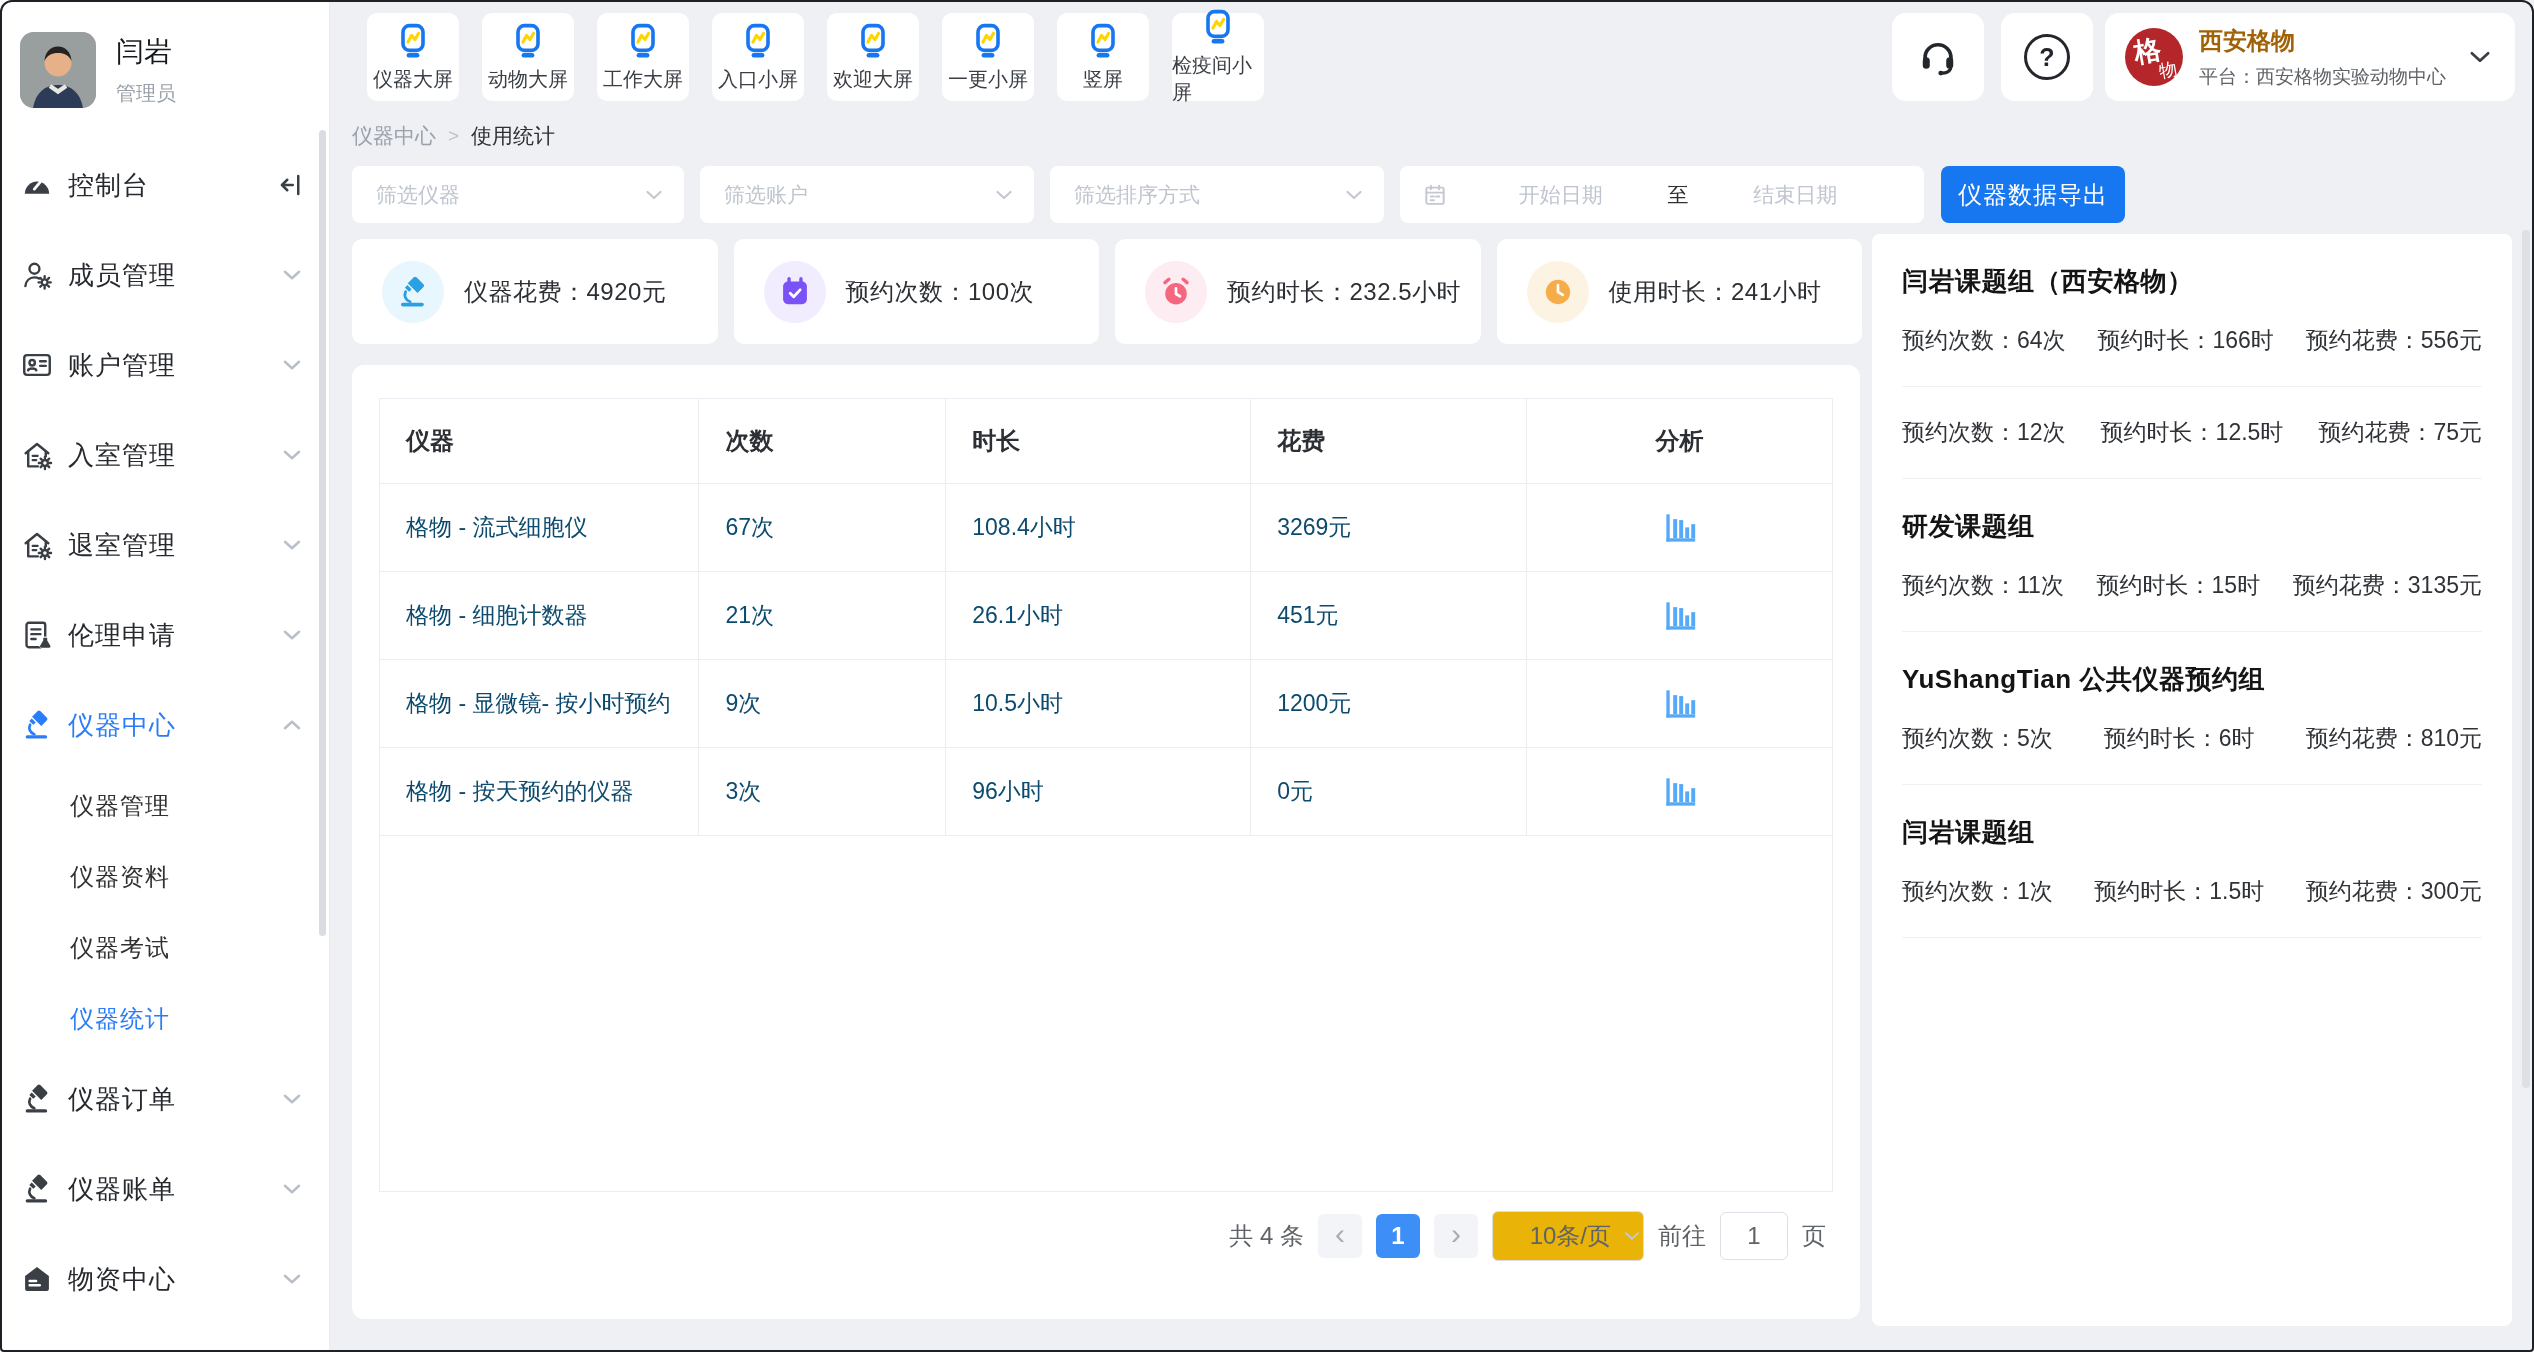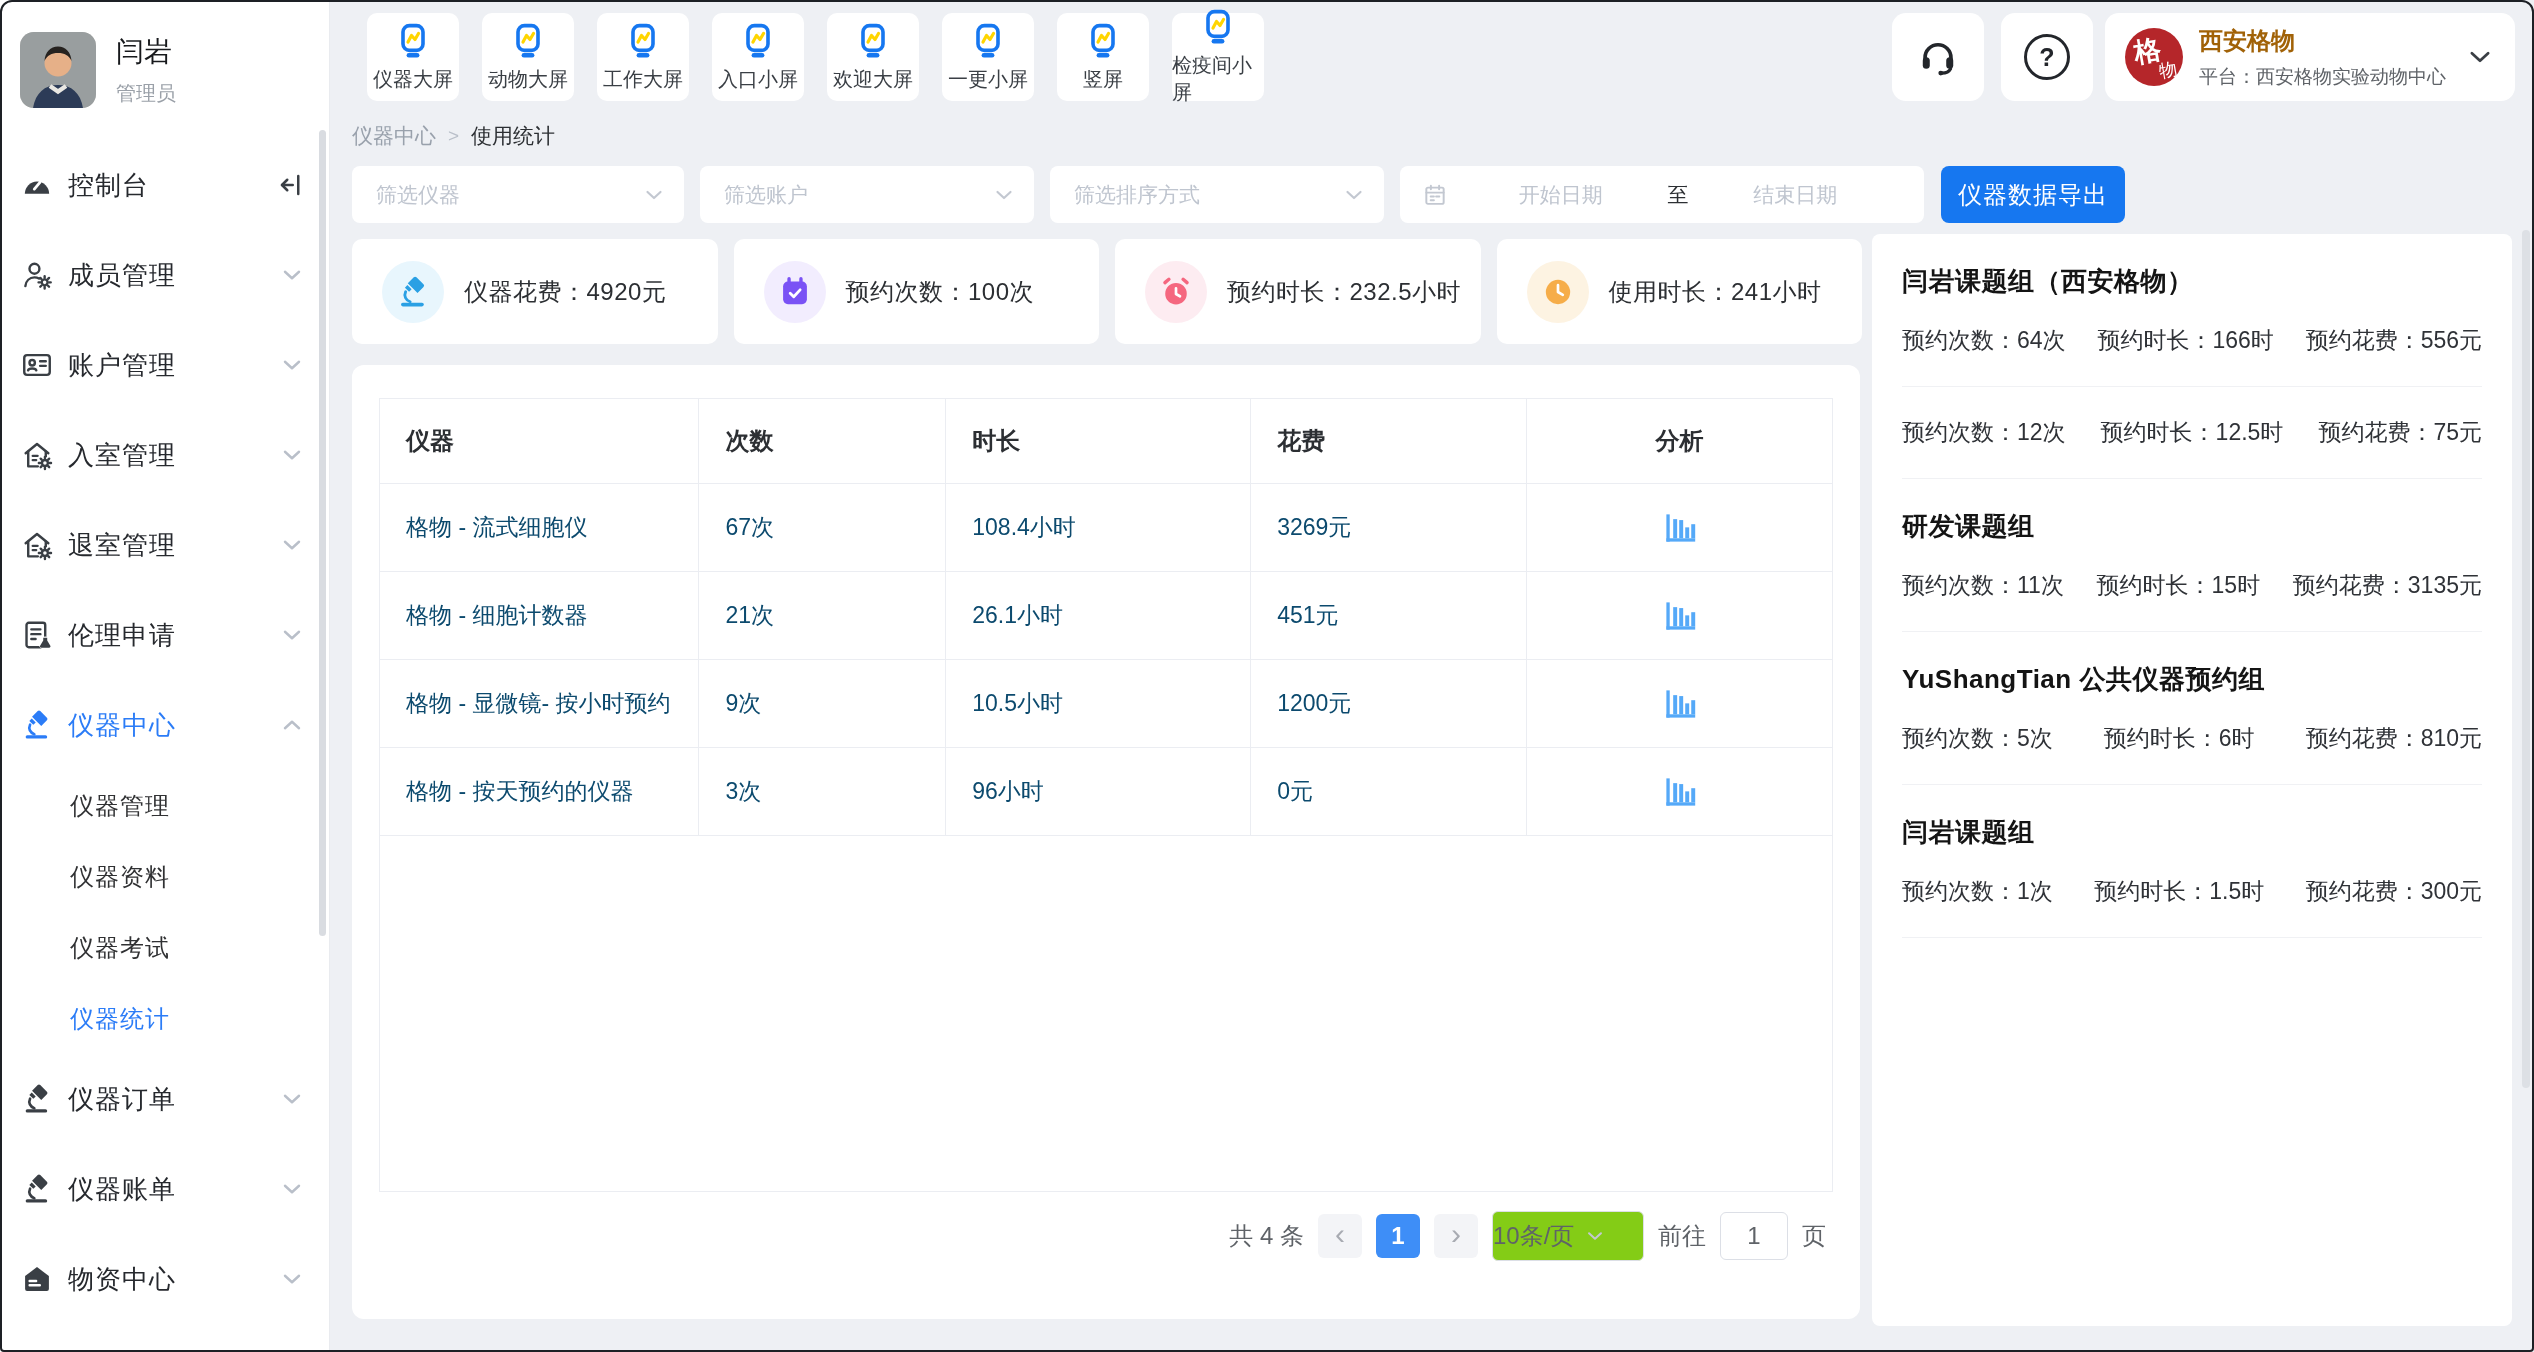--- a/index.html
+++ b/index.html
@@ -58,21 +58,21 @@
   .tr{display:flex;border-bottom:1px solid #ebedf2}
   .tr.th{height:84px;font-weight:bold;font-size:24px;color:#2c2f33}
   .tr.rw{height:87px;font-size:23px;color:#0c4a6e}
   .td{display:flex;align-items:center;padding-left:26px;box-sizing:border-box;border-right:1px solid #ebedf2}
   .td.c1{width:22%}.td.c2{width:17%}.td.c3{width:21%}.td.c4{width:19%}
   .td.c5{width:21%;border-right:none;justify-content:center;padding-left:0}
   .bars-btn{color:#55a9f8;cursor:pointer}
   .pagination{position:absolute;right:34px;bottom:58px;display:flex;align-items:center;gap:14px;font-size:24px;color:#5f6368}
   .pg-btn{width:44px;height:44px;border-radius:6px;background:#f3f4f7;color:#a8abb2;display:flex;align-items:center;justify-content:center;font-size:30px;cursor:pointer;padding-bottom:4px;box-sizing:border-box}
   .pg-cur{width:44px;height:44px;border-radius:6px;background:#3e8ef7;color:#fff;display:flex;align-items:center;justify-content:center;font-weight:bold;cursor:pointer}
-  .pg-size{width:150px;height:48px;border:1px solid #dcdfe6;border-radius:6px;background:#84cc16;display:flex;align-items:center;justify-content:flex-start;gap:10px;color:#5f6368;cursor:pointer}
+  .pg-size{width:150px;height:48px;border:1px solid #dcdfe6;border-radius:6px;background:#eab308;display:flex;align-items:center;justify-content:flex-end;gap:10px;color:#5f6368;cursor:pointer}
   .pg-goto-input{width:68px;height:48px;border:1px solid #dcdfe6;border-radius:6px;text-align:center;font-size:24px;color:#5f6368;box-sizing:border-box;background:#fff;font-family:inherit}
   
   .right-panel{position:absolute;left:1872px;top:234px;width:640px;height:1092px;background:#fff;border-radius:8px;padding:0 30px;box-sizing:border-box}
   .group{padding:30px 0;border-bottom:1px solid #f0f1f4}
   .g-title{font-size:26px;font-weight:bold;color:#141414;margin-bottom:26px;letter-spacing:.5px}
   .g-stats{display:flex;justify-content:space-between;font-size:23px;color:#2f3237}
   .win-scroll{position:absolute;right:4px;top:230px;width:8px;height:858px;background:#dde0e5;border-radius:4px;z-index:5}
 </style>
 </head>
 <body>

